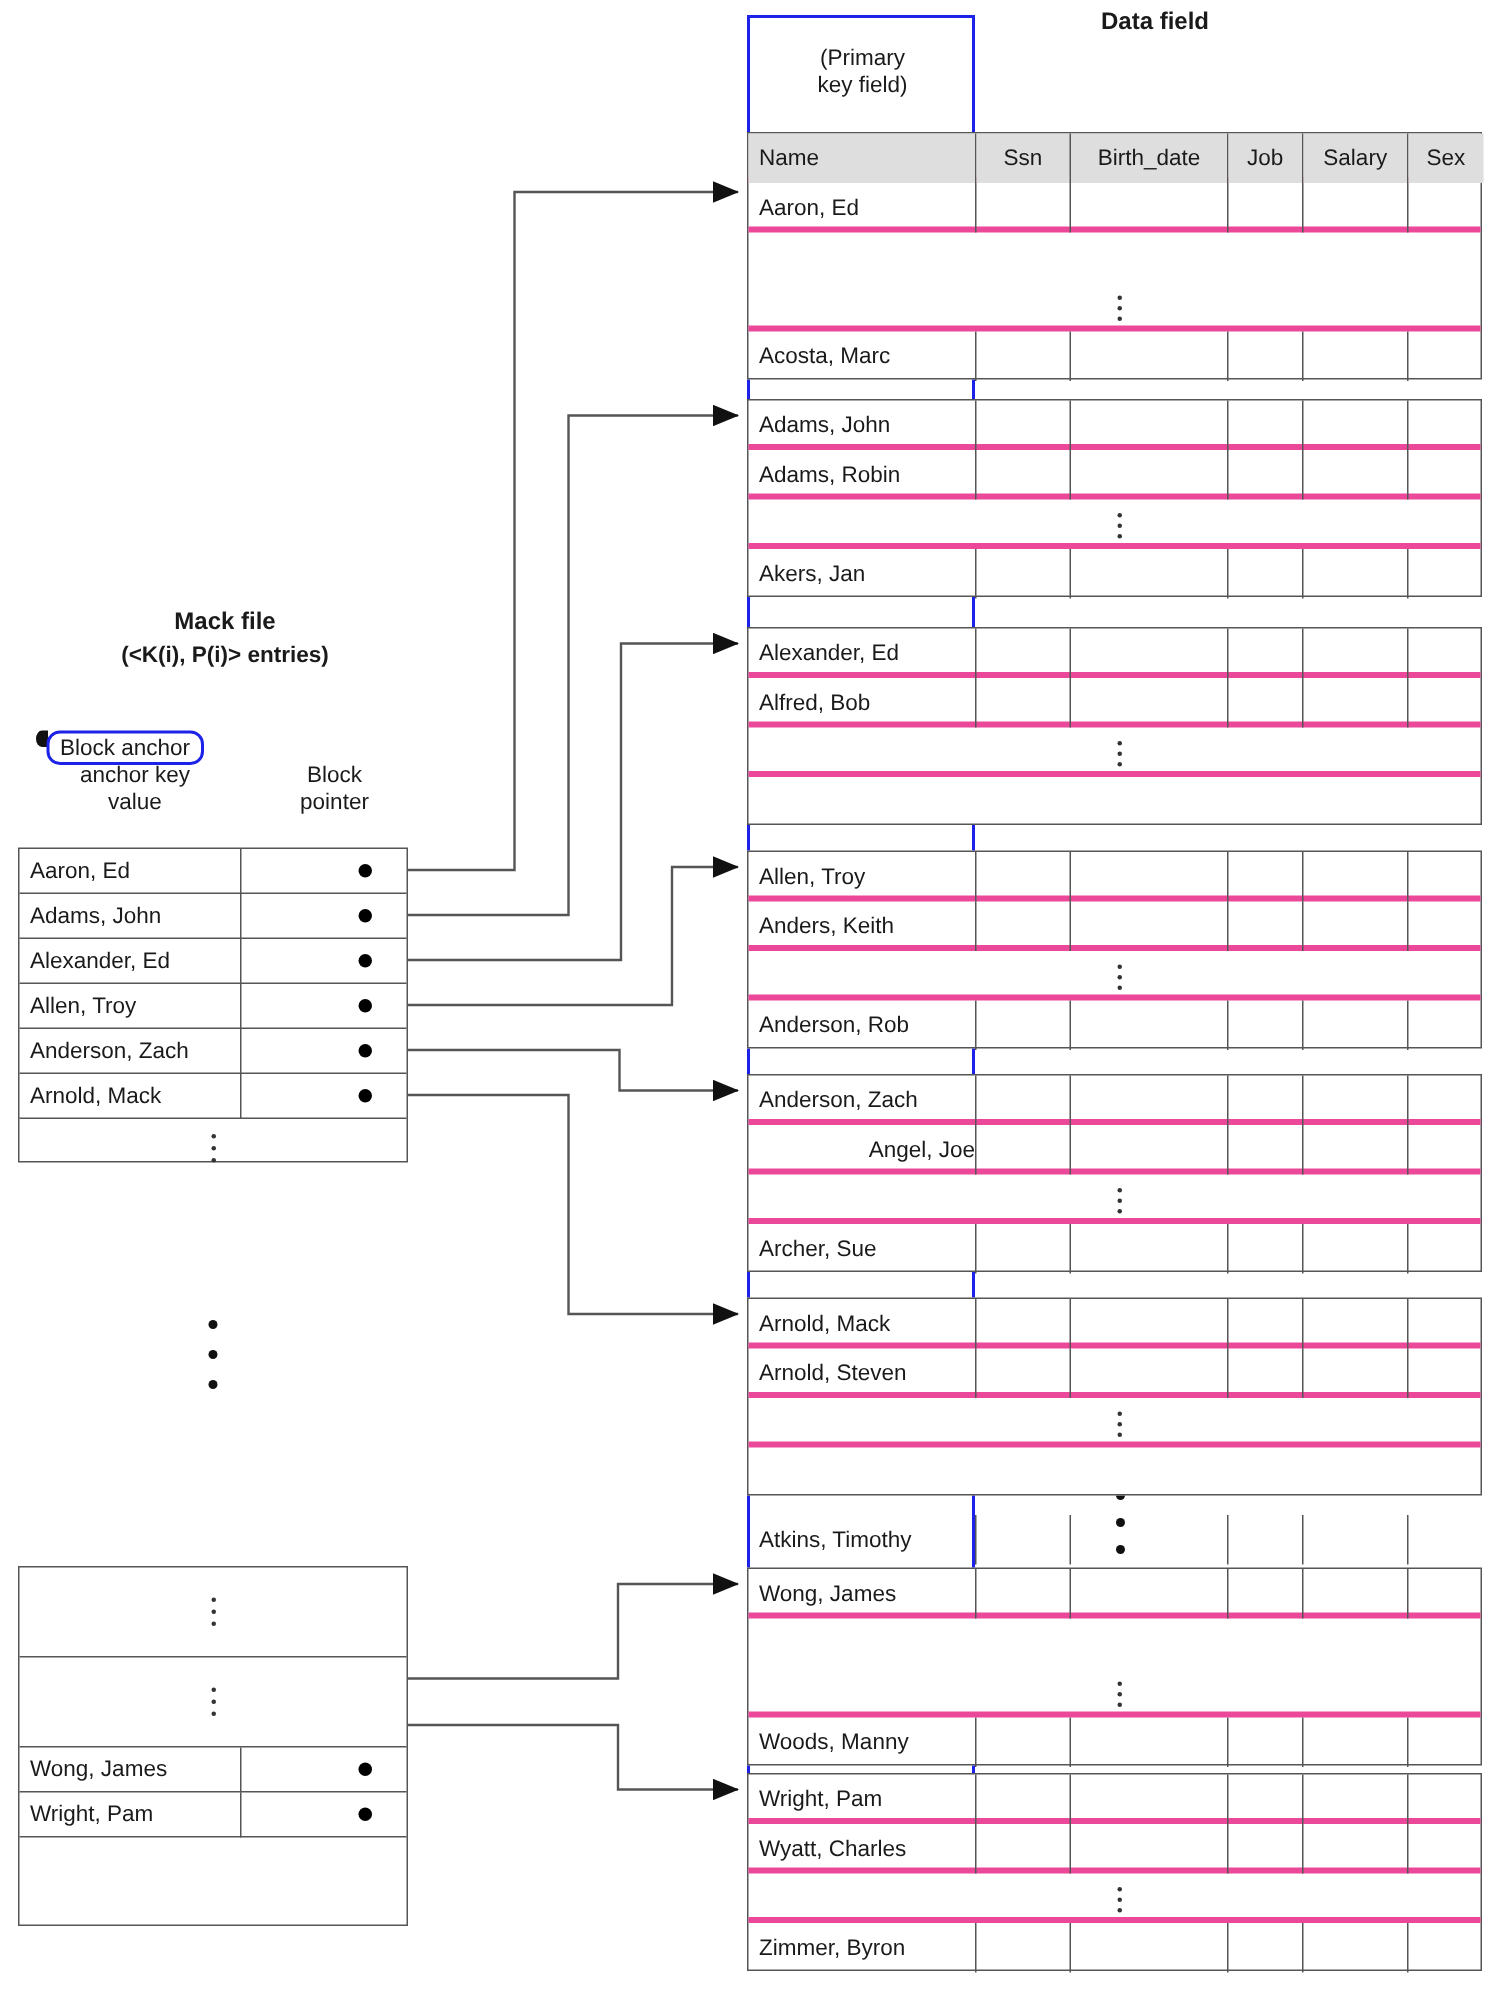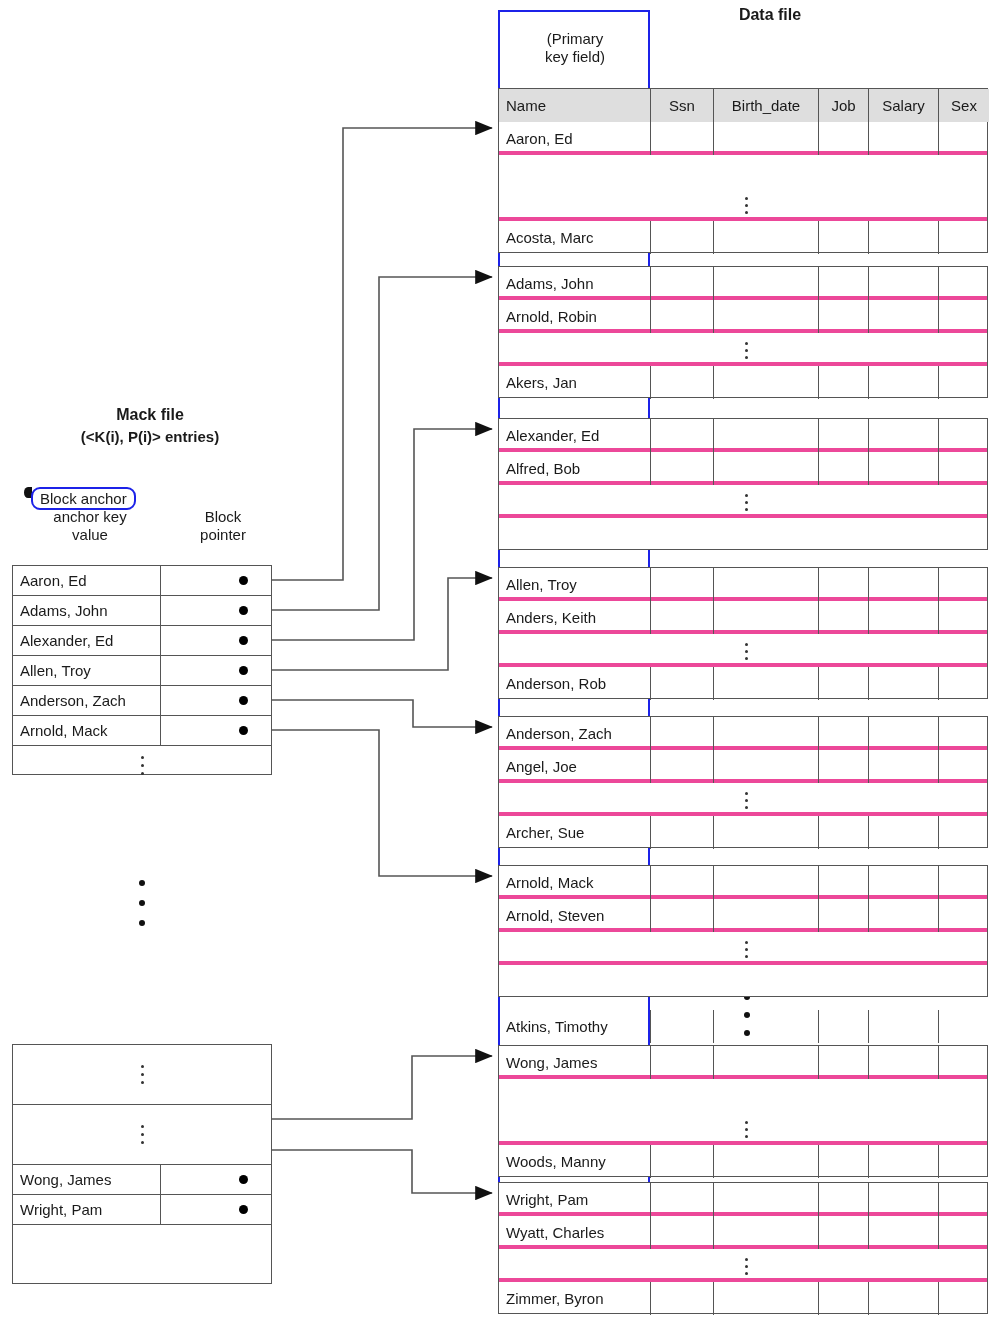--- a/index.html
+++ b/index.html
@@ -44,21 +44,21 @@
               border-radius:60% 0 0 60%;}
 
   .bluebox{position:absolute;border:2px solid #1c22e8;box-sizing:border-box;
            pointer-events:none;background:transparent;}
 </style>
 </head>
 <body>
 
 <div id="stage">
 
-  <div class="ttl" style="left:650px;top:6px;width:240px;">Data file</div>
+  <div class="ttl" style="left:650px;top:6px;width:240px;">Data field</div>
 
   <div class="lbl" style="left:505px;top:30px;width:140px;white-space:pre-line;">(Primary
 key field)</div>
 
   <div class="ttl" style="left:30px;top:406px;width:240px;">Mack file</div>
   <div class="ttl" style="left:20px;top:428px;width:260px;font-size:15px;">(&lt;K(i), P(i)&gt; entries)</div>
 
   <div class="anchor-nub" style="left:24px;top:487px;"></div>
   <div class="anchorbox" style="left:31px;top:487px;">Block anchor</div>
   <div class="lbl" style="left:20px;top:508px;width:140px;white-space:pre-line;">anchor key
@@ -136,21 +136,21 @@
     <div class="dblock" style="left: 498px; top: 266px; width: 490px; height: 132px;">
       <div class="drow" style="top: 0px;">
         <div class="dcell c0" style="left: 0px; width: 152px;">Adams, John</div>
         <div class="dcell c1" style="left: 152px; width: 63px;"></div>
         <div class="dcell c2" style="left: 215px; width: 105px;"></div>
         <div class="dcell c3" style="left: 320px; width: 50px;"></div>
         <div class="dcell c4" style="left: 370px; width: 70px;"></div>
         <div class="dcell c5 end" style="left: 440px; width: 50px;"></div>
       </div>
       <div class="drow" style="top: 33px;">
-        <div class="dcell c0" style="left: 0px; width: 152px;">Arnold, Robin</div>
+        <div class="dcell c0" style="left: 0px; width: 152px;">Adams, Robin</div>
         <div class="dcell c1" style="left: 152px; width: 63px;"></div>
         <div class="dcell c2" style="left: 215px; width: 105px;"></div>
         <div class="dcell c3" style="left: 320px; width: 50px;"></div>
         <div class="dcell c4" style="left: 370px; width: 70px;"></div>
         <div class="dcell c5 end" style="left: 440px; width: 50px;"></div>
       </div>
       <div class="drow" style="top: 66px;">
         <div class="vdots" style="left: 246px; top: 9px;"></div>
         <div class="vdots" style="left: 246px; top: 16px;"></div>
         <div class="vdots" style="left: 246px; top: 23px;"></div>
@@ -220,21 +220,21 @@
     </div>
     <div class="dblock" style="left: 498px; top: 716px; width: 490px; height: 132px;">
       <div class="drow" style="top: 0px;">
         <div class="dcell c0" style="left: 0px; width: 152px;">Anderson, Zach</div>
         <div class="dcell c1" style="left: 152px; width: 63px;"></div>
         <div class="dcell c2" style="left: 215px; width: 105px;"></div>
         <div class="dcell c3" style="left: 320px; width: 50px;"></div>
         <div class="dcell c4" style="left: 370px; width: 70px;"></div>
         <div class="dcell c5 end" style="left: 440px; width: 50px;"></div>
       </div>
-      <div class="drow" style="top: 33px;">
+      <div class="drow" style="top: 33px; text-align: right;">
         <div class="dcell c0" style="left: 0px; width: 152px;">Angel, Joe</div>
         <div class="dcell c1" style="left: 152px; width: 63px;"></div>
         <div class="dcell c2" style="left: 215px; width: 105px;"></div>
         <div class="dcell c3" style="left: 320px; width: 50px;"></div>
         <div class="dcell c4" style="left: 370px; width: 70px;"></div>
         <div class="dcell c5 end" style="left: 440px; width: 50px;"></div>
       </div>
       <div class="drow" style="top: 66px;">
         <div class="vdots" style="left: 246px; top: 9px;"></div>
         <div class="vdots" style="left: 246px; top: 16px;"></div>

